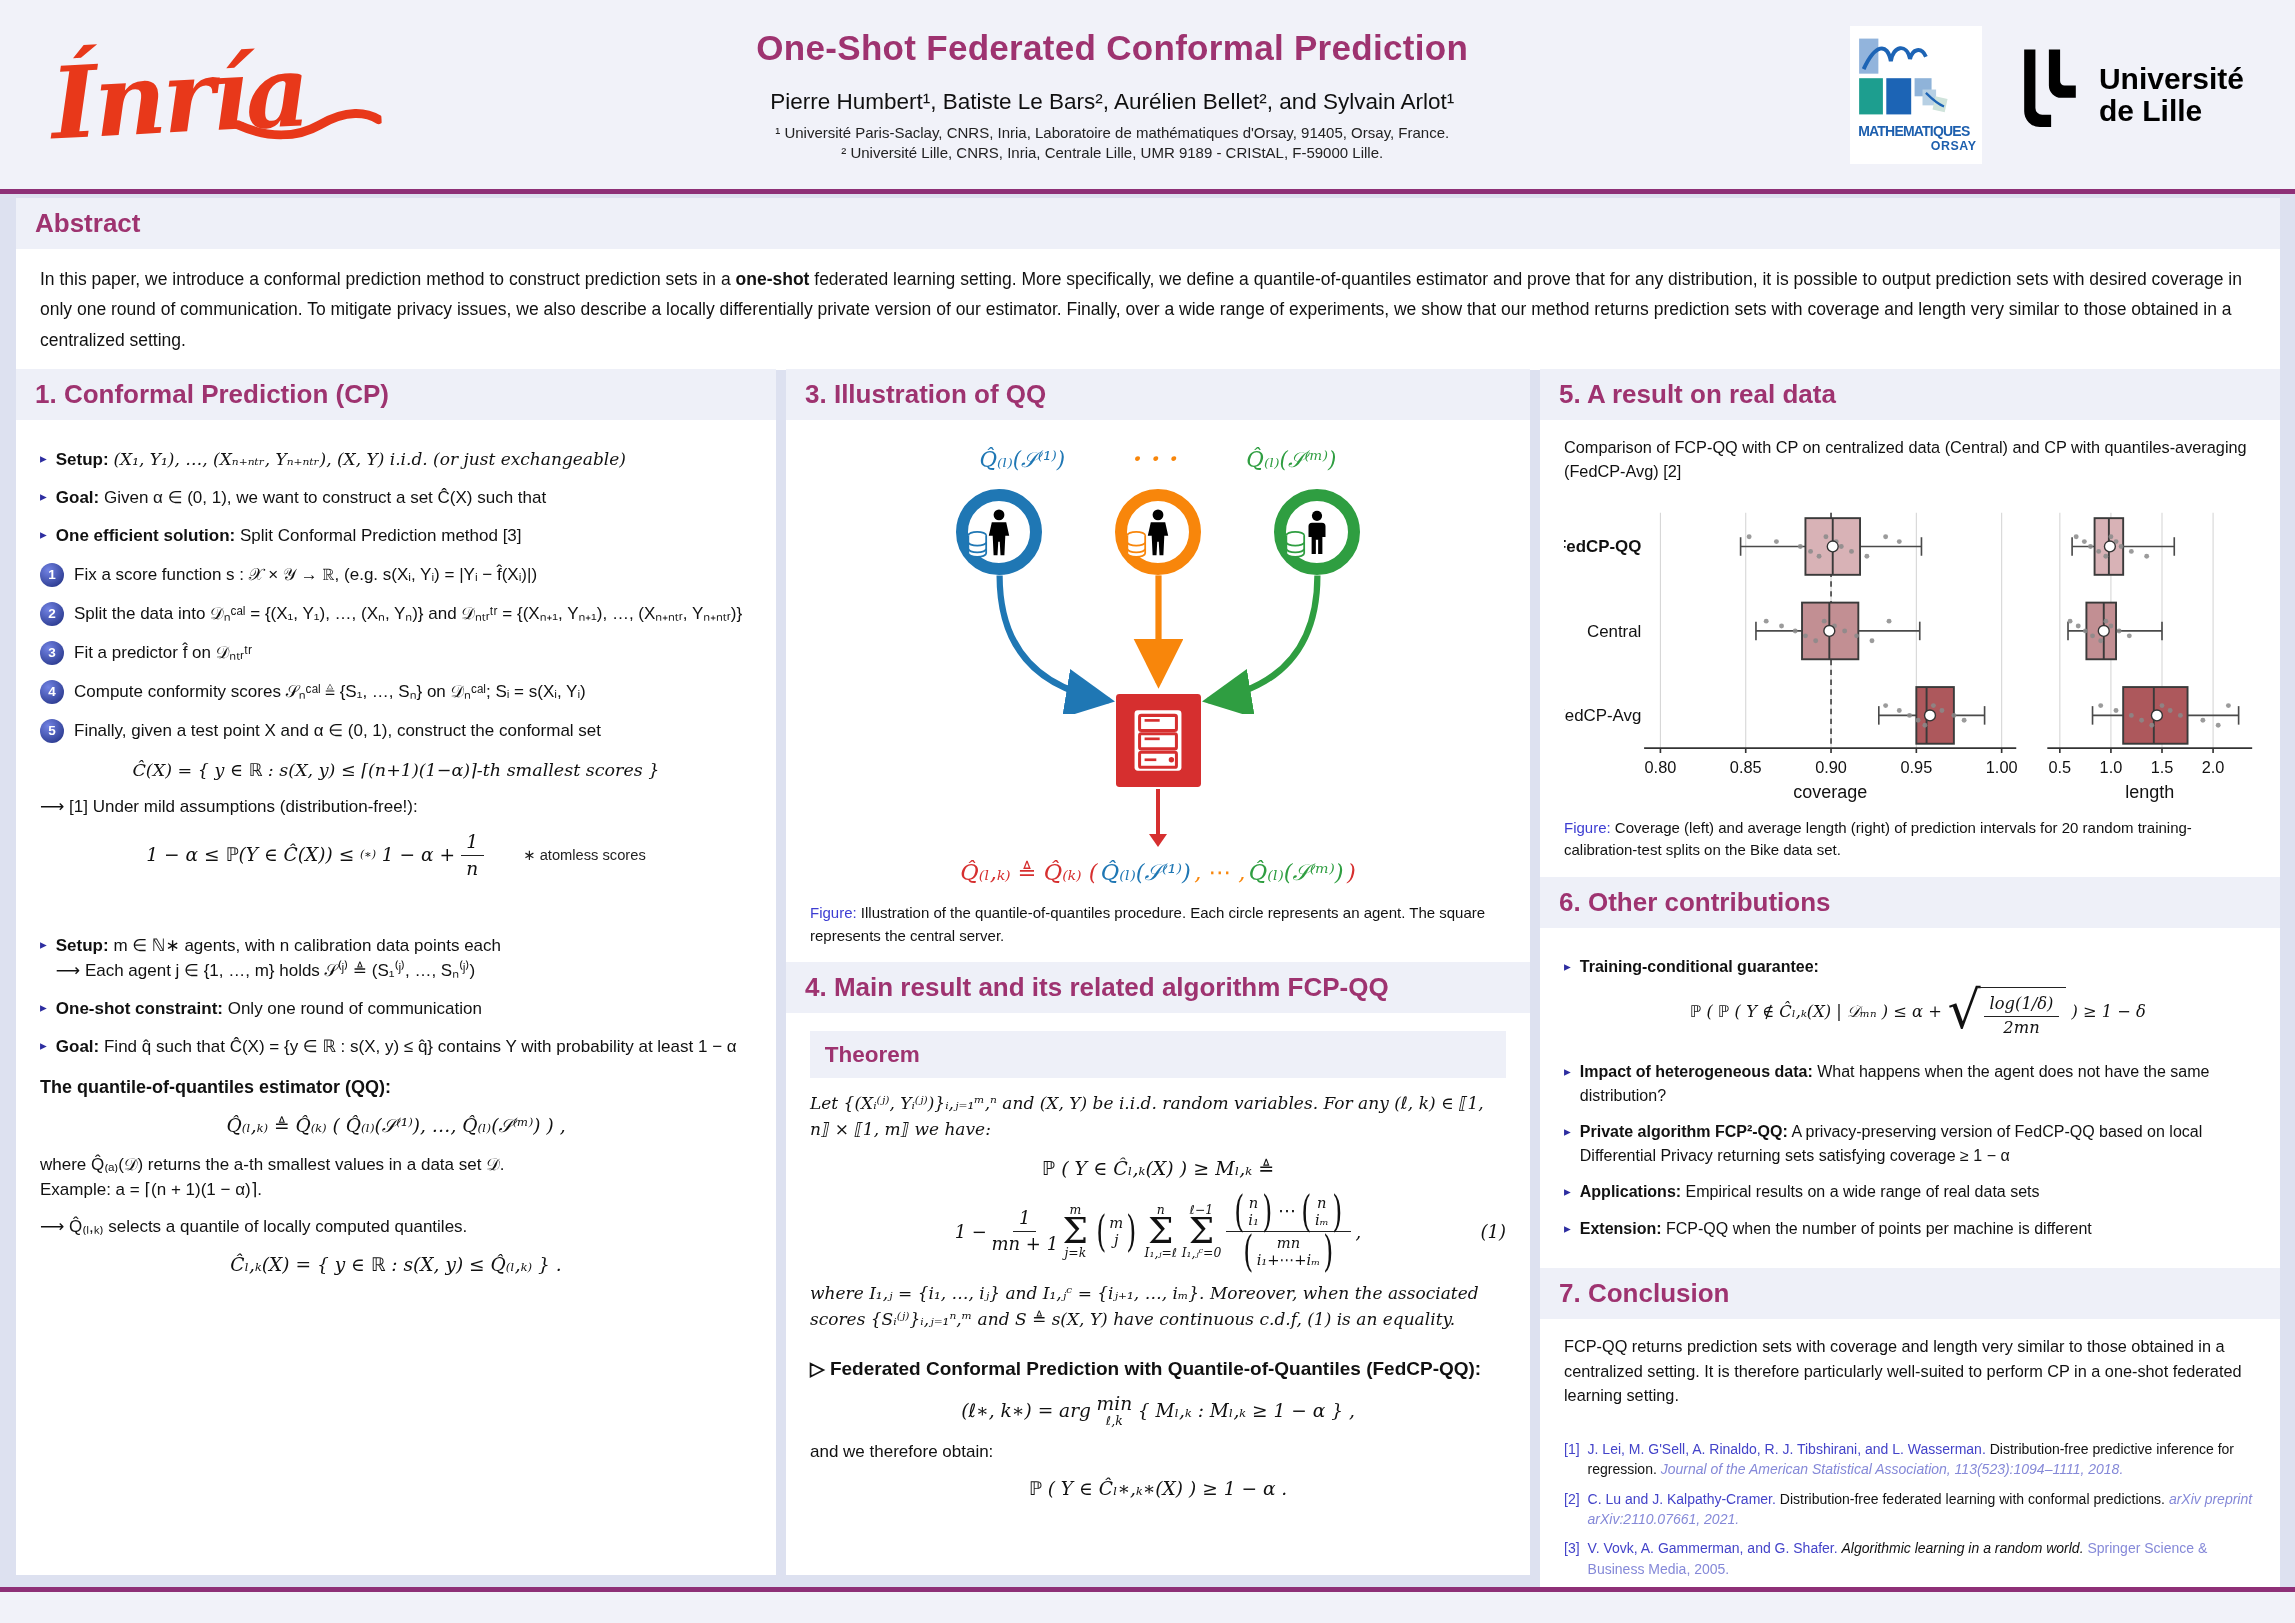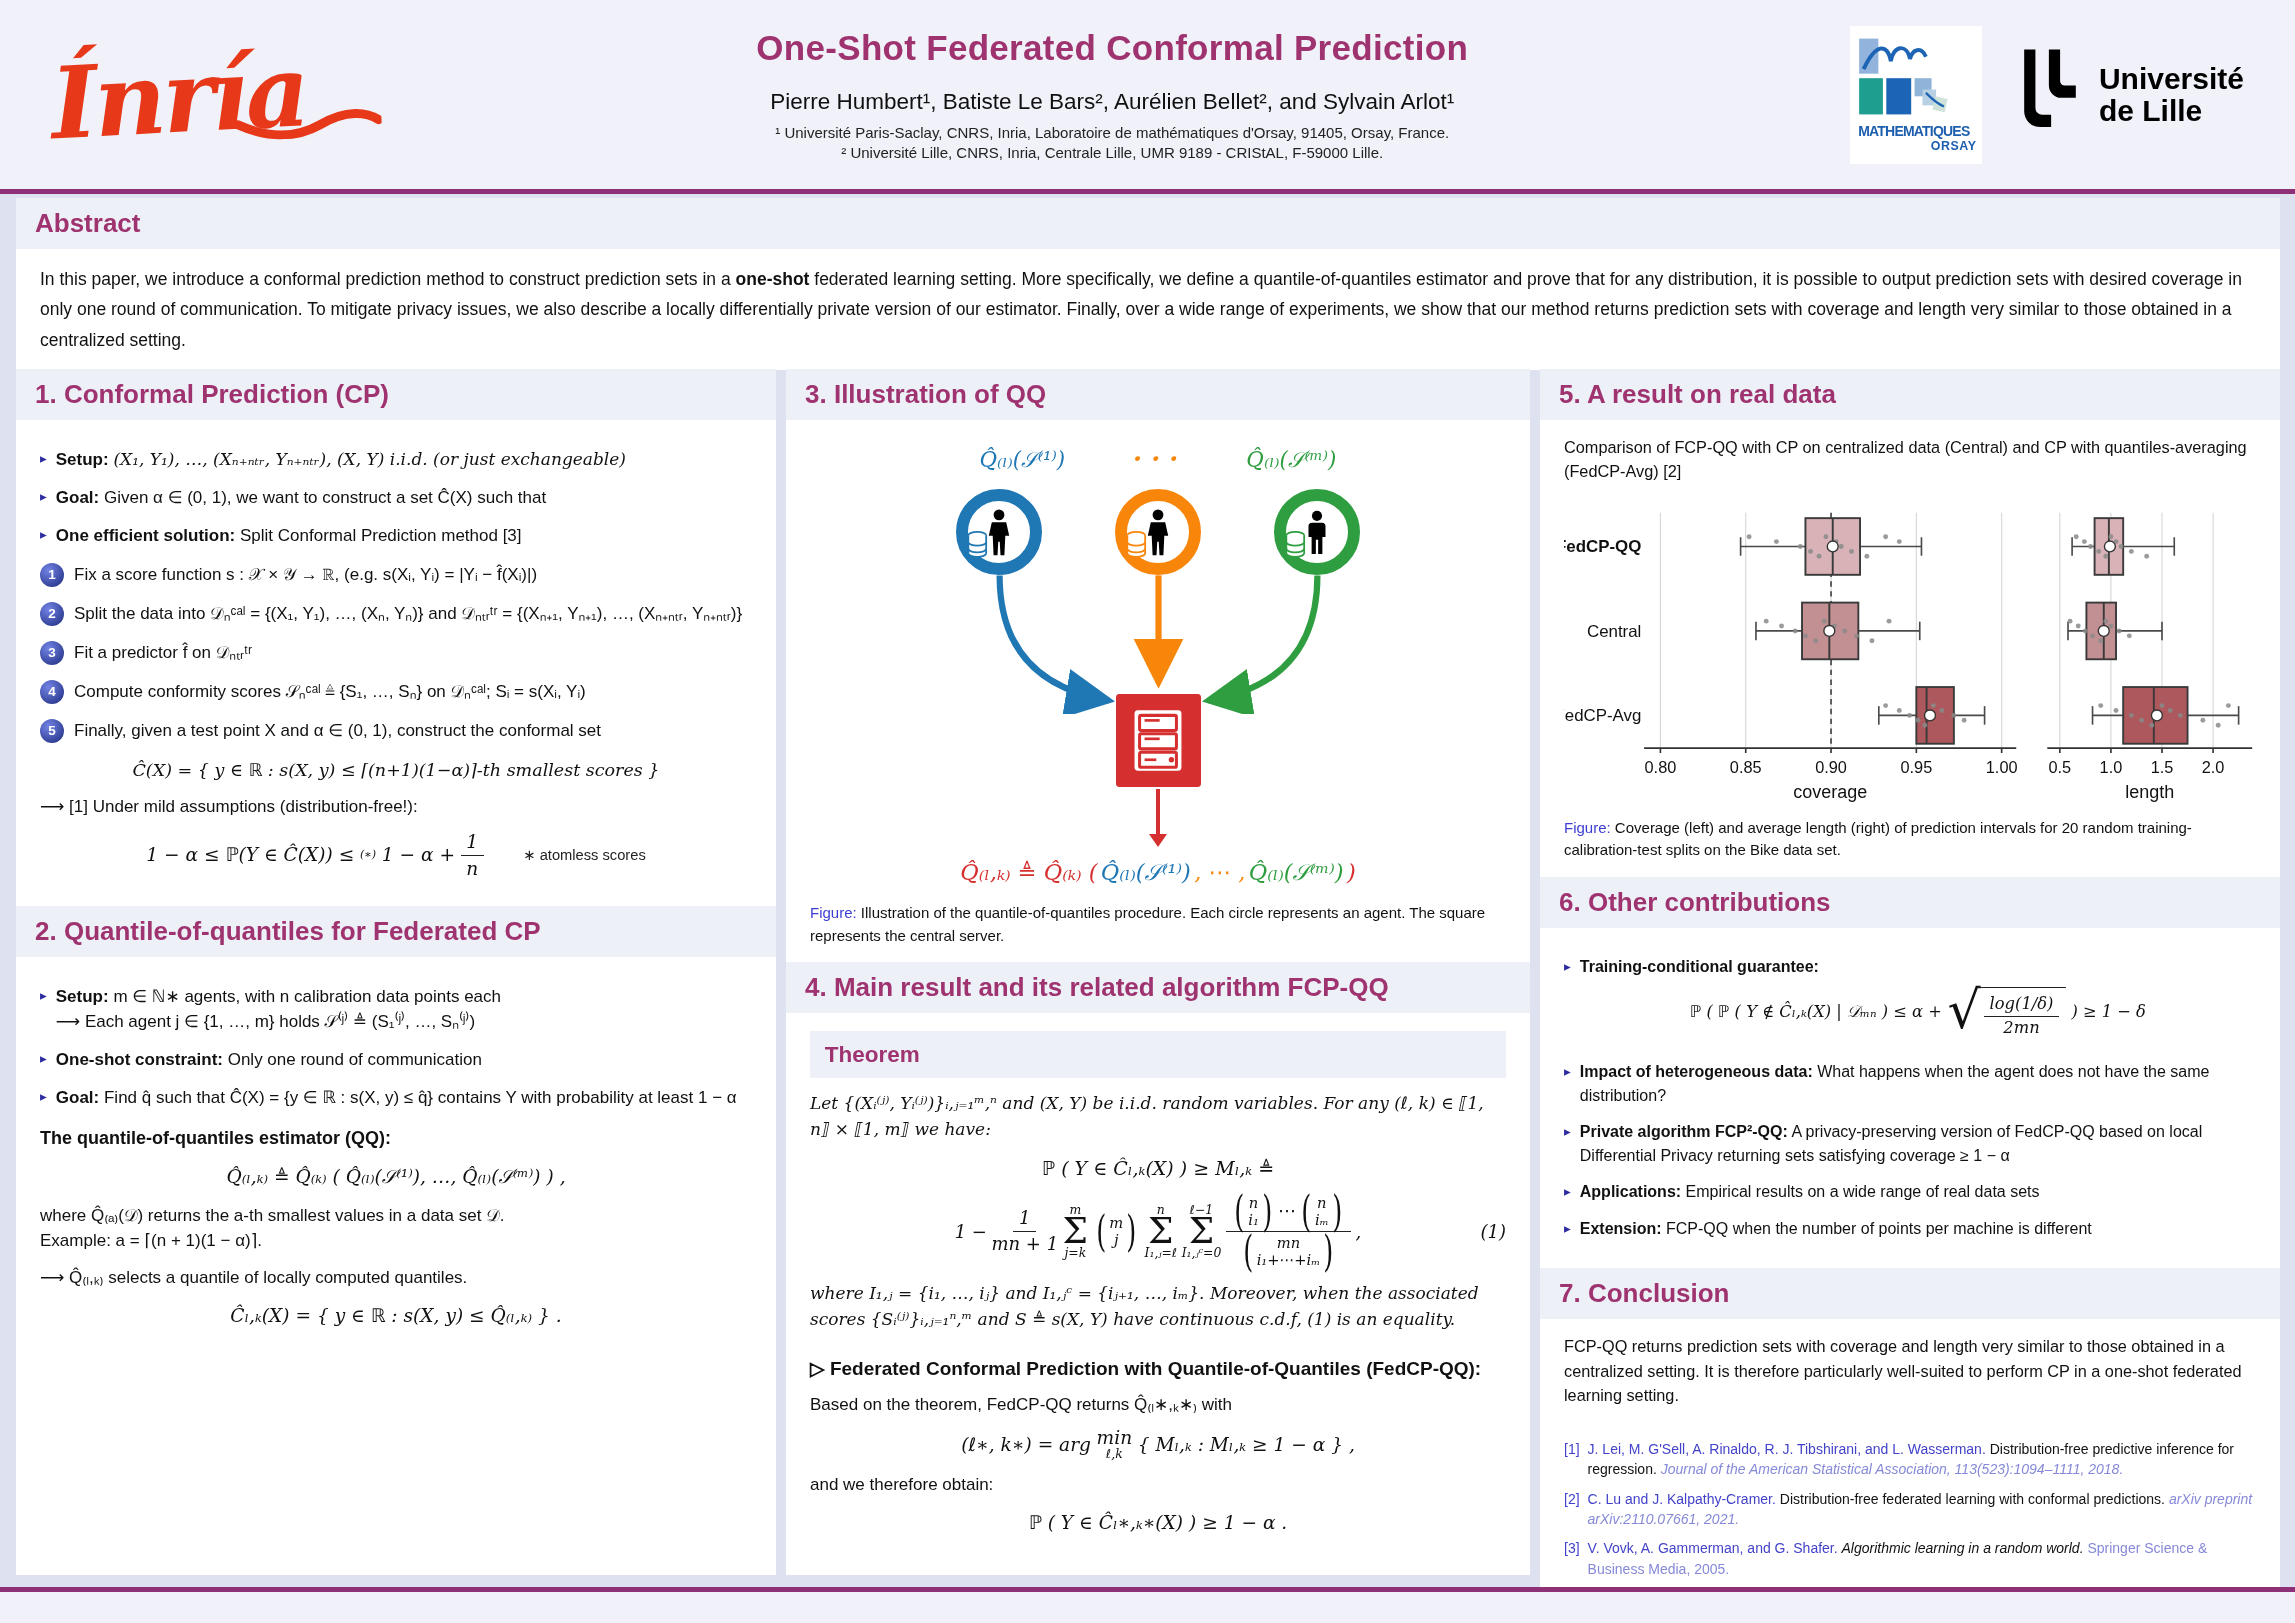--- a/index.html
+++ b/index.html
@@ -211,23 +211,20 @@
           <span class="frac">
               <span class="num">1</span>
               <span class="den">n</span>
             </span>
           <span class="note" style="margin-left:34px;">∗ atomless scores</span>
         </div>
       </div>
     </div>
 
     <div class="sec" style="flex:1;">
-      <div class="sec-head">
-          <h2>2. Quantile-of-quantiles for Federated CP</h2>
-        </div>
       <div class="sec-body">
         <div class="bullet">
           <span class="tri">▸</span>
           <span class="btext"><b class="blabel">Setup:</b> <span>m ∈ ℕ∗ agents, with n calibration data points each</span>
             <div>⟶ Each agent j ∈ {1, …, m} holds 𝒮⁽ʲ⁾ ≜ (S₁⁽ʲ⁾, …, Sₙ⁽ʲ⁾)</div>
           </span>
         </div>
         <div class="bullet">
           <span class="tri">▸</span>
           <span class="btext"><b class="blabel">One-shot constraint:</b> <span>Only one round of communication</span></span>
@@ -412,21 +409,20 @@
                     </span>
                 </span>
               </span>
               <span>,</span>
             </div>
             <span class="eqnum">(1)</span>
           </div>
           <div style="margin-top:9px;">where I₁,ⱼ = {i₁, …, iⱼ} and I₁,ⱼᶜ = {iⱼ₊₁, …, iₘ}. Moreover, when the associated scores {Sᵢ⁽ʲ⁾}ᵢ,ⱼ₌₁ⁿ,ᵐ and S ≜ s(X, Y) have continuous c.d.f, (1) is an equality.</div>
         </div>
         <div class="subhead" style="font-size:19px; margin-top:22.5px;">▷ Federated Conformal Prediction with Quantile-of-Quantiles (FedCP-QQ):</div>
-        <div style="margin-top:8px;">Based on the theorem, FedCP-QQ returns Q̂₍ₗ∗,ₖ∗₎ with</div>
         <div class="disp-row">
           <span>(ℓ∗, k∗) = arg</span>
           <span class="minstack">
               <span>min</span>
               <span class="mlim">ℓ,k</span>
             </span>
           <span>{ Mₗ,ₖ : Mₗ,ₖ ≥ 1 − α } ,</span>
         </div>
         <div>and we therefore obtain:</div>
         <div class="disp">ℙ ( Y ∈ Ĉₗ∗,ₖ∗(X) ) ≥ 1 − α .</div>

